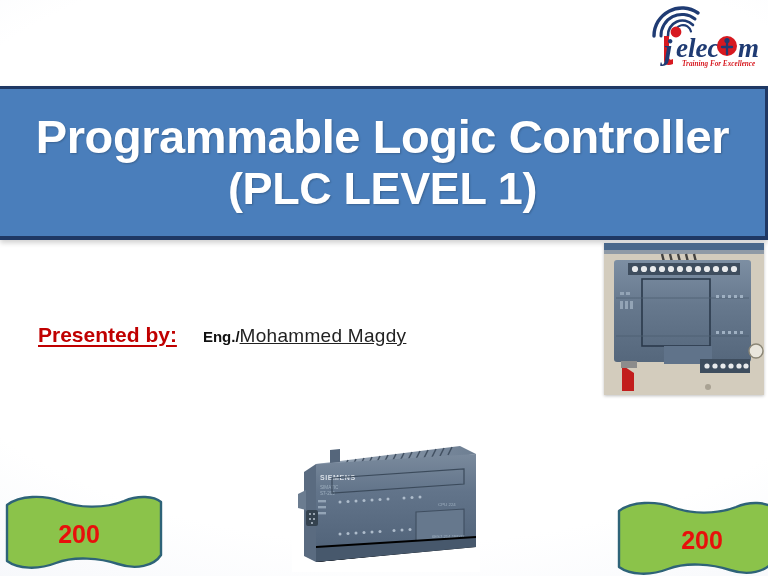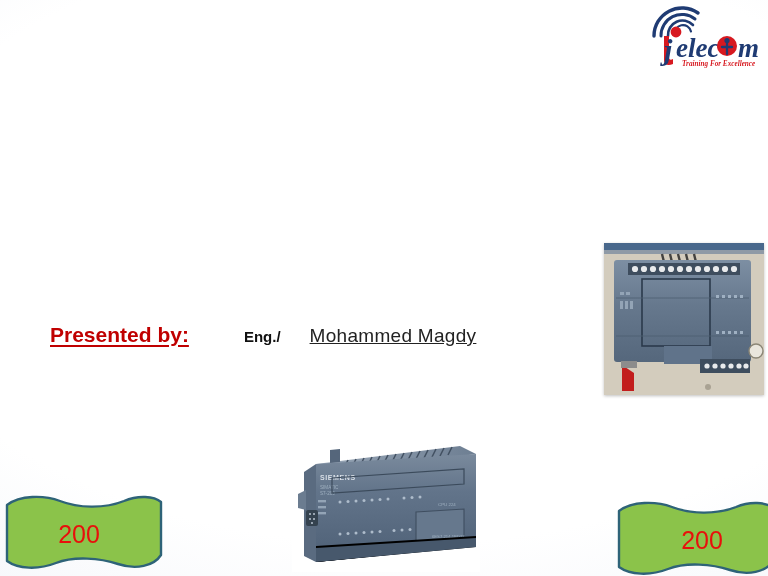--- a/index.html
+++ b/index.html
@@ -58,26 +58,25 @@
     letter-spacing: -0.4px;
     text-align: center;
     white-space: nowrap;
     text-shadow: 1px 1px 2px rgba(0,0,0,0.22);
   }
   .title-line.sub { font-size: 45px; }
 
   
   #presenter-row {
     position: absolute;
-    left: 50px;
+    left: 38px;
     top: 323px;
     display: flex;
     align-items: baseline;
     white-space: nowrap;
-    gap: 29px;
   }
   #presented-by-label {
     color: #c00000;
     font-size: 21px;
     font-weight: bold;
     text-decoration: underline;
     text-underline-offset: 3px;
     margin-right: 26px;
   }
   #presenter-title {
@@ -126,21 +125,21 @@
   .ribbon svg { display: block; }
   .ribbon-label {
     position: absolute;
     top: 0; left: 0;
     width: 100%; height: 100%;
     display: flex;
     align-items: center;
     justify-content: center;
     color: #e8100c;
     font-size: 25px;
-    font-weight: normal;
+    font-weight: bold;
     pointer-events: none;
   }
   #ribbon-left .ribbon-label  { transform: translate(-5px, 1px); }
   #ribbon-right .ribbon-label { transform: translate(6px, 1px); }
 </style>
 </head>
 <body>
 
 <div id="slide">
 
@@ -164,20 +163,24 @@
         <circle cx="79" cy="44" r="10" fill="#d71920"></circle>
         <circle cx="79" cy="38.5" r="2.6" fill="#1f3b73"></circle>
         <path d="M79 41.5 L79 52 M74 45 L84 45" stroke="#1f3b73" stroke-width="2.3" stroke-linecap="round" fill="none"></path>
         <text x="90" y="55" font-family="Liberation Serif, serif" font-size="27" font-style="italic" font-weight="bold" fill="#1f3b73">m</text>
       </g>
 
       <text x="34" y="64" font-family="Liberation Serif, serif" font-size="7.2" font-style="italic" font-weight="bold" fill="#d71920">Training For Excellence</text>
     </svg>
   </div>
 
+  <div id="title-banner">
+    <div class="title-line">Programmable Logic Controller</div>
+    <div class="title-line sub">(PLC LEVEL 1)</div>
+  </div>
 
   <div id="presenter-row">
     <span id="presented-by-label">Presented by:</span>
     <span id="presenter-title">Eng./</span>
     <span id="presenter-name">Mohammed Magdy</span>
   </div>
 
   <div id="panel-photo">
     <svg class="photo-svg" viewBox="0 0 160 152" xmlns="http://www.w3.org/2000/svg">
       <defs>

